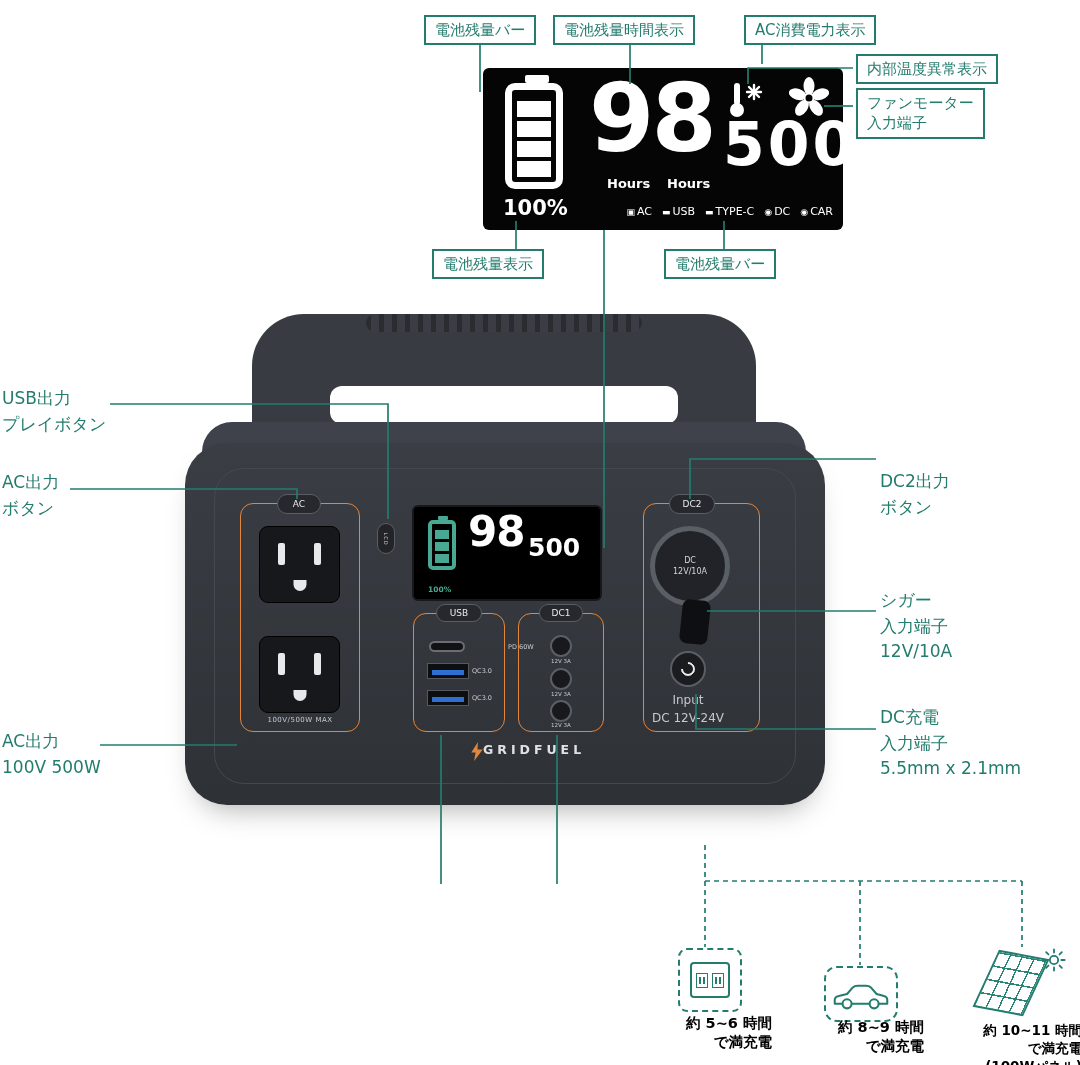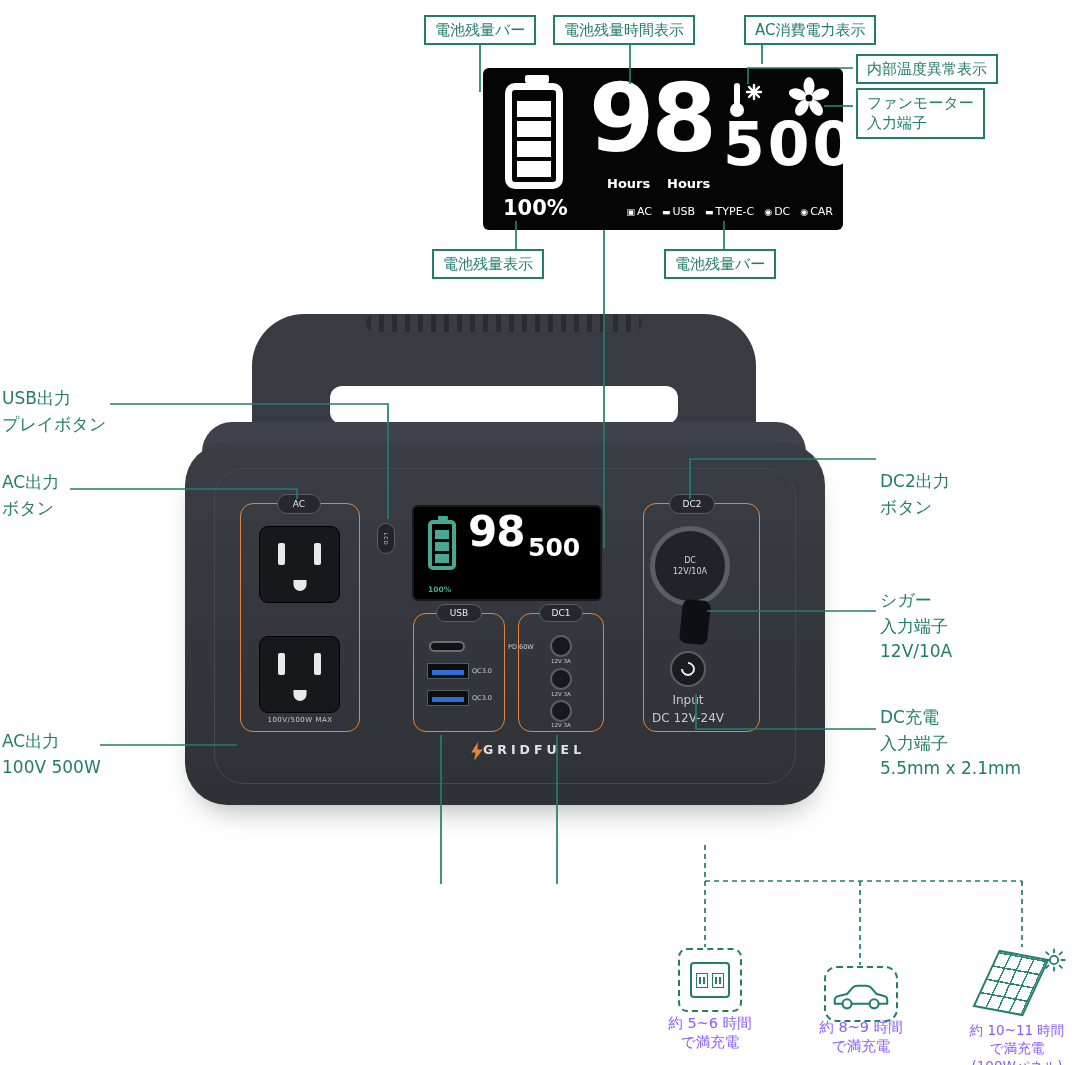--- a/index.html
+++ b/index.html
@@ -139,22 +139,22 @@
   .charge-outlet-plate { width:40px; height:36px; border:2px solid #237c6d; border-radius:4px;
             display:flex; align-items:center; justify-content:center; gap:4px; }
   .recb { width:12px; height:15px; border:1.5px solid #237c6d; display:flex; gap:2px;
             align-items:center; justify-content:center; }
   .recb i { width:2px; height:7px; background:#237c6d; }
   .solar { position:absolute; left:984px; top:954px; width:54px; height:58px; border:2px solid #237c6d;
             transform:skewX(-16deg) rotate(10deg); z-index:4;
             background:repeating-linear-gradient(90deg,transparent 0 11px,#2a8577 11px 12.5px),
                        repeating-linear-gradient(0deg,transparent 0 12px,#2a8577 12px 13.5px); }
   .sun { position:absolute; left:1042px; top:948px; width:24px; height:24px; z-index:4; }
-  .charge-label { position:absolute; color:#8b5cf6; font-size:14.5px; text-align:center;
-            line-height:1.32; z-index:4; }
+  .charge-label { position:absolute; color:#000000; font-size:14.5px; text-align:right;
+            line-height:1.32; z-index:4;font-weight:bold; }
   .cl-outlet { left:648px; top:1014px; width:124px; }
   .cl-car { left:798px; top:1018px; width:126px; }
   .cl-solar { left:952px; top:1022px; width:130px; font-size:13.5px; }
 </style>
 </head>
 <body>
 
 <div class="canvas">
 
   <div class="lcd">

